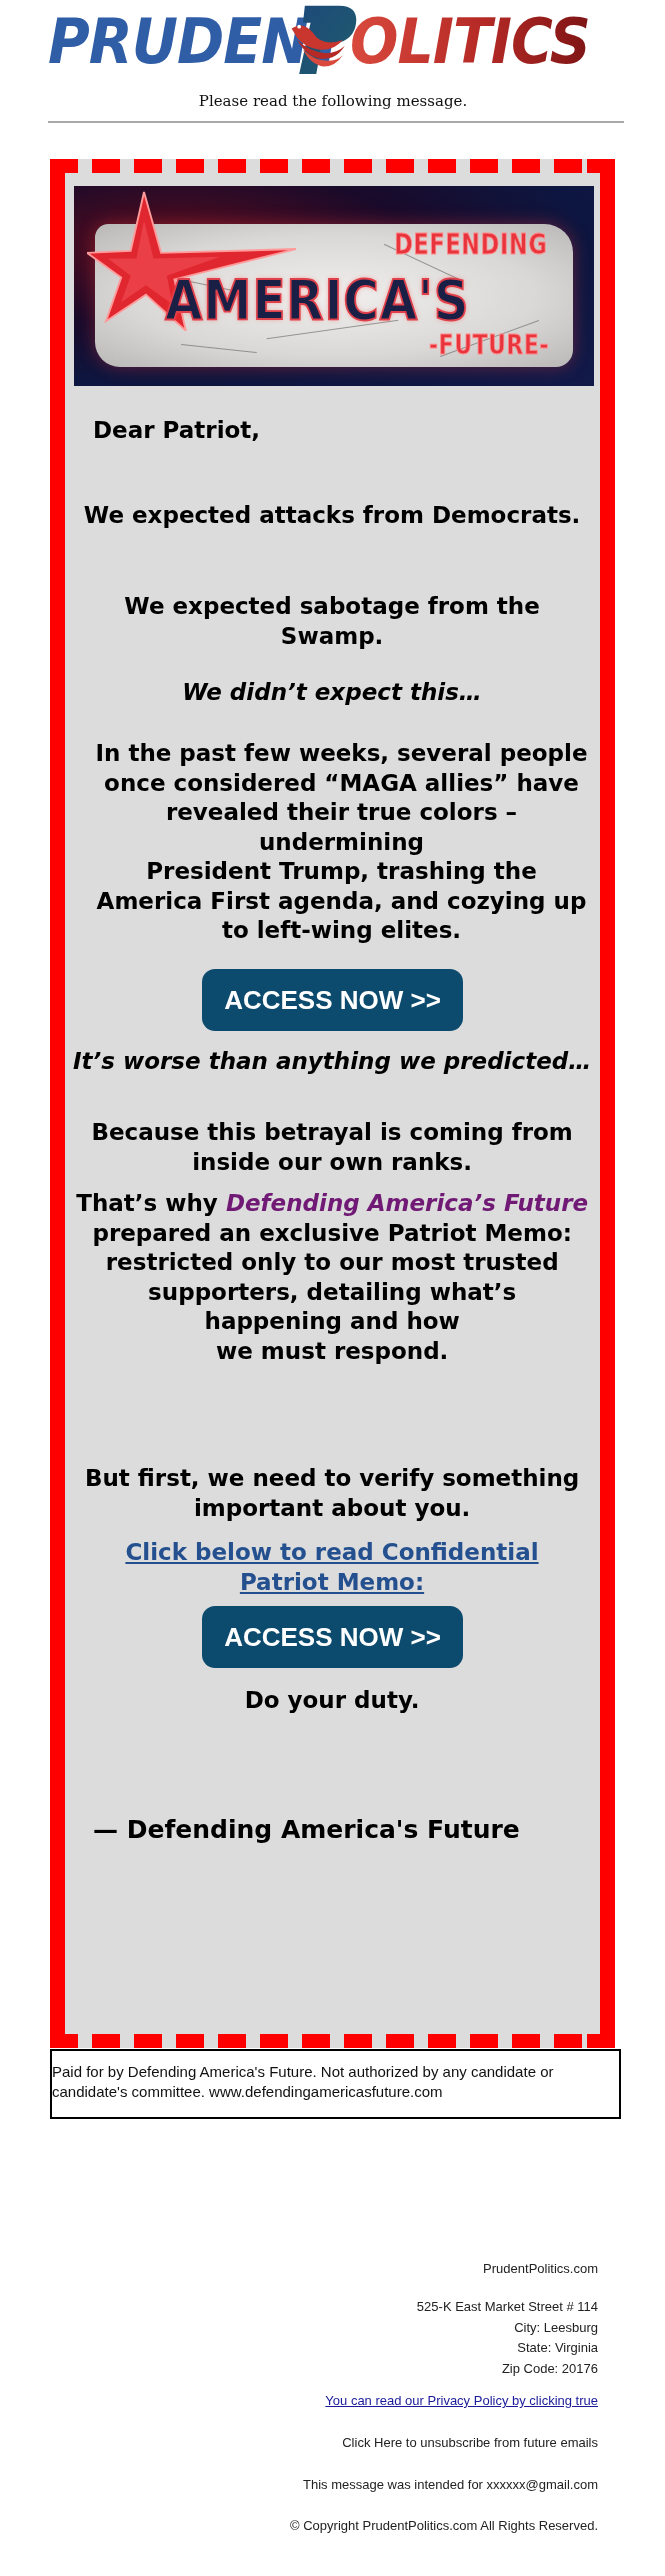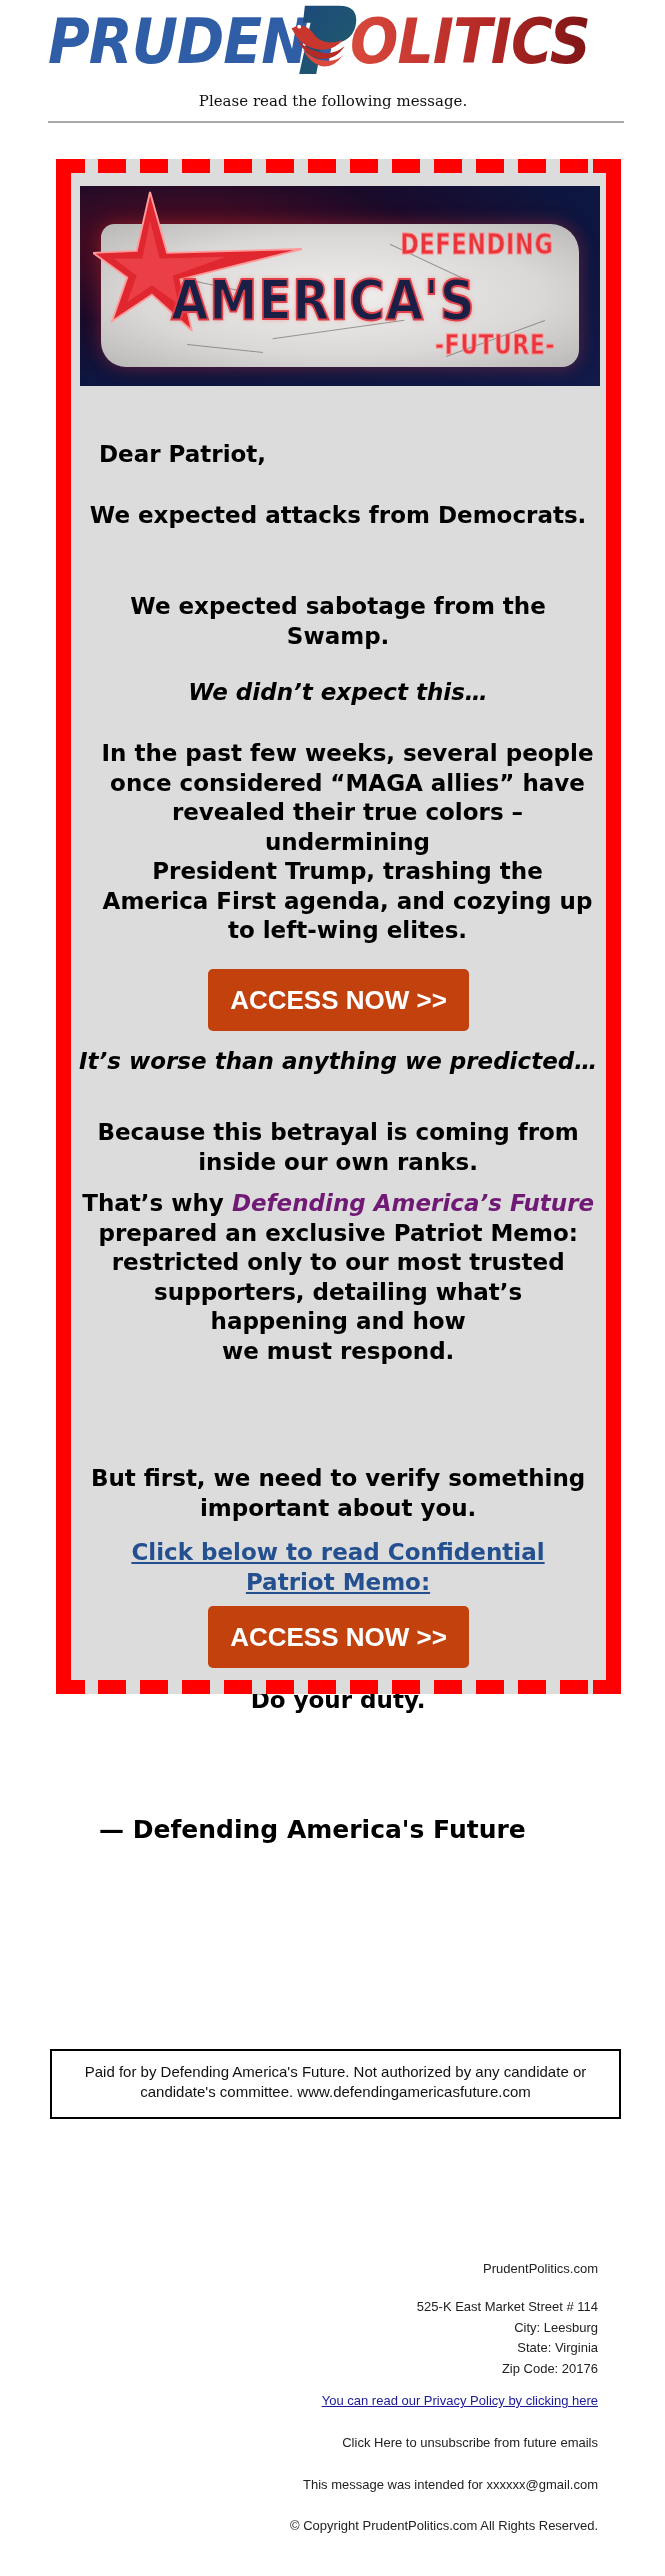--- a/index.html
+++ b/index.html
@@ -9,51 +9,51 @@
   .logo { position: absolute; left: 48px; top: 3.8px; width: 580px; height: 70px; }
   .logo-text { position: absolute; top: 1.9px; font-family: "DejaVu Sans", sans-serif; font-weight: bold; font-style: italic; font-size: 57px; letter-spacing: -1px; line-height: 67px; transform: scaleY(1.08); transform-origin: top left; }
   .logo-left { left: 0; color: #2f5ea7; }
   .logo-right { left: 302px; color: #c9362e; background: linear-gradient(90deg, #d9493d 0%, #b52a26 55%, #7e1515 100%); -webkit-background-clip: text; background-clip: text; color: transparent; }
   .logo-p { position: absolute; left: 236px; top: -1.9px; width: 74px; height: 74px; }
 
   .subtitle { position: absolute; left: 0; width: 666px; top: 91px; text-align: center; font-family: "DejaVu Serif", serif; font-size: 15px; line-height: 21px; color: #111; }
   .hr { position: absolute; left: 48px; top: 121px; width: 576px; height: 1.9px; background: #a9a9a9; }
 
   
-  .panel { position: absolute; left: 56px; top: 159px; width: 565px; height: 1535px; background: #dcdcdc; box-sizing: border-box; border-left: 15px solid #ff0000; border-right: 15px solid #ff0000; text-decoration: underline; }
+  .panel { position: absolute; left: 50px; top: 159px; width: 565px; height: 1889px; background: #dcdcdc; box-sizing: border-box; border-left: 15px solid #ff0000; border-right: 15px solid #ff0000; text-decoration: underline; }
   .dash-top, .dash-bot { position: absolute; left: -15px; width: 565px; height: 14.3px;
      background: repeating-linear-gradient(90deg, #ff0000 0 28.5px, #dcdcdc 28.5px 42px); }
   .dash-top { top: 0; }
   .dash-bot { bottom: 0; }
   .dash-top::before, .dash-bot::before { content: ""; position: absolute; left: 0; top: 0; width: 15px; height: 14.3px; background: #ff0000; }
   .dash-top::after, .dash-bot::after { content: ""; position: absolute; right: 0; top: 0; width: 28.5px; height: 14.3px; background: #ff0000; }
 
   
   .banner { position: absolute; left: 8.6px; top: 27px; width: 520px; height: 200px; overflow: hidden;
      background: radial-gradient(ellipse at 20% 30%, #5a0c1c 0%, #1a0a2a 40%, #0d1640 70%, #121a4a 100%); }
   .banner-stone { position: absolute; left: 21px; top: 38px; width: 478px; height: 143px; border-radius: 13.3px 28.5px 17px 25px;
      background: radial-gradient(ellipse at 50% 50%, #f0efed 0%, #d9d8d6 60%, #b9b8b6 100%);
      box-shadow: 0 0 17px rgba(255,60,60,0.35); }
   .banner-crack { position: absolute; height: 1px; background: #555; opacity: 0.55; }
   .banner-star { position: absolute; left: 13.3px; top: 1.9px; width: 209px; height: 143px; }
   .banner-defending { position: absolute; right: 46px; top: 42px; font-family: "DejaVu Sans", sans-serif; font-weight: bold; font-size: 28.5px; letter-spacing: 1px; color: #e8343c; -webkit-text-stroke: 1px #ff8a8a; transform: scaleX(0.78); transform-origin: right top; }
   .banner-america { position: absolute; left: 91px; top: 82px; font-family: "DejaVu Sans", sans-serif; font-weight: bold; font-size: 55px; letter-spacing: 1px; color: #1a1f45; -webkit-text-stroke: 1.9px #e0404a; transform: scaleX(0.88); transform-origin: left top; text-shadow: 0 0 5.7px rgba(255,60,60,0.5); }
   .banner-future { position: absolute; right: 44px; top: 143px; font-family: "DejaVu Sans", sans-serif; font-weight: bold; font-size: 27px; letter-spacing: 1px; color: #e8343c; -webkit-text-stroke: 1px #ff8a8a; transform: scaleX(0.8); transform-origin: right top; }
-  .greet { position: absolute; left: 28px; top: 257px; font-weight: bold; font-size: 23px; line-height: 28.5px; margin-top: 24px; }
+  .greet { position: absolute; left: 28px; top: 257px; font-weight: bold; font-size: 23px; line-height: 28.5px; }
   .blk { position: absolute; left: 7.6px; width: 519px; text-align: center; font-weight: bold; font-size: 23px; line-height: 29.5px; }
   .it { font-style: italic; }
   .blue { color: #701a75; }
   .link { color: #24508f; text-decoration: underline; }
 
-  .cta { position: absolute; left: 137px; width: 261px; height: 62px; background: #c2410c; border-radius: 5px; color: #fff; font-family: "Liberation Sans", sans-serif; font-weight: bold; font-size: 26px; line-height: 62px; text-align: center; cursor: pointer; }
+  .cta { position: absolute; left: 137px; width: 261px; height: 62px; background: #0c4a6e; border-radius: 13px; color: #fff; font-family: "Liberation Sans", sans-serif; font-weight: bold; font-size: 26px; line-height: 62px; text-align: center; cursor: pointer; }
 
   .signoff { position: absolute; left: 28px; font-weight: bold; font-size: 25px; line-height: 30px; }
 
   
-  .disclaimer { position: absolute; left: 50px; top: 2049px; width: 571px; height: 70px; box-sizing: border-box; border: 2.9px solid #000; background: #fff; font-family: "Liberation Sans", sans-serif; font-size: 15px; line-height: 20px; text-align: center; padding-top: 11.4px; color: #111; }
+  .disclaimer { position: absolute; left: 50px; top: 2049px; width: 571px; height: 70px; box-sizing: border-box; border: 2.9px solid #000; background: #fff; font-family: "Liberation Sans", sans-serif; font-size: 15px; line-height: 20px; padding-top: 11.4px; color: #111; }
 
   
   .foot { position: absolute; left: 0; width: 598px; text-align: right; font-family: "Liberation Sans", sans-serif; font-size: 13px; line-height: 17px; color: #222; }
   .foot a { color: #1a1a9a; text-decoration: underline; }
 </style>
 </head>
 <body>
 
 <div class="logo">
   <span class="logo-text logo-left">PRUDENT</span>
@@ -155,18 +155,18 @@
 <div class="disclaimer">
   <span>Paid for by Defending America's Future. Not authorized by any candidate or candidate's committee. www.defendingamericasfuture.com</span>
 </div>
 
 <div class="foot" style="top:2260px;">PrudentPolitics.com</div>
 <div class="foot" style="top:2298px;">525-K East Market Street # 114</div>
 <div class="foot" style="top:2319px;">City: Leesburg</div>
 <div class="foot" style="top:2339px;">State: Virginia</div>
 <div class="foot" style="top:2360px;">Zip Code: 20176</div>
 <div class="foot" style="top:2392px;">
-  <a>You can read our Privacy Policy by clicking here</a>
+  <a>You can read our Privacy Policy by clicking true</a>
 </div>
 <div class="foot" style="top:2434px;">Click Here to unsubscribe from future emails</div>
 <div class="foot" style="top:2476px;">This message was intended for xxxxxx@gmail.com</div>
 <div class="foot" style="top:2517px;">© Copyright PrudentPolitics.com All Rights Reserved.</div>
 
 
 </body></html>

